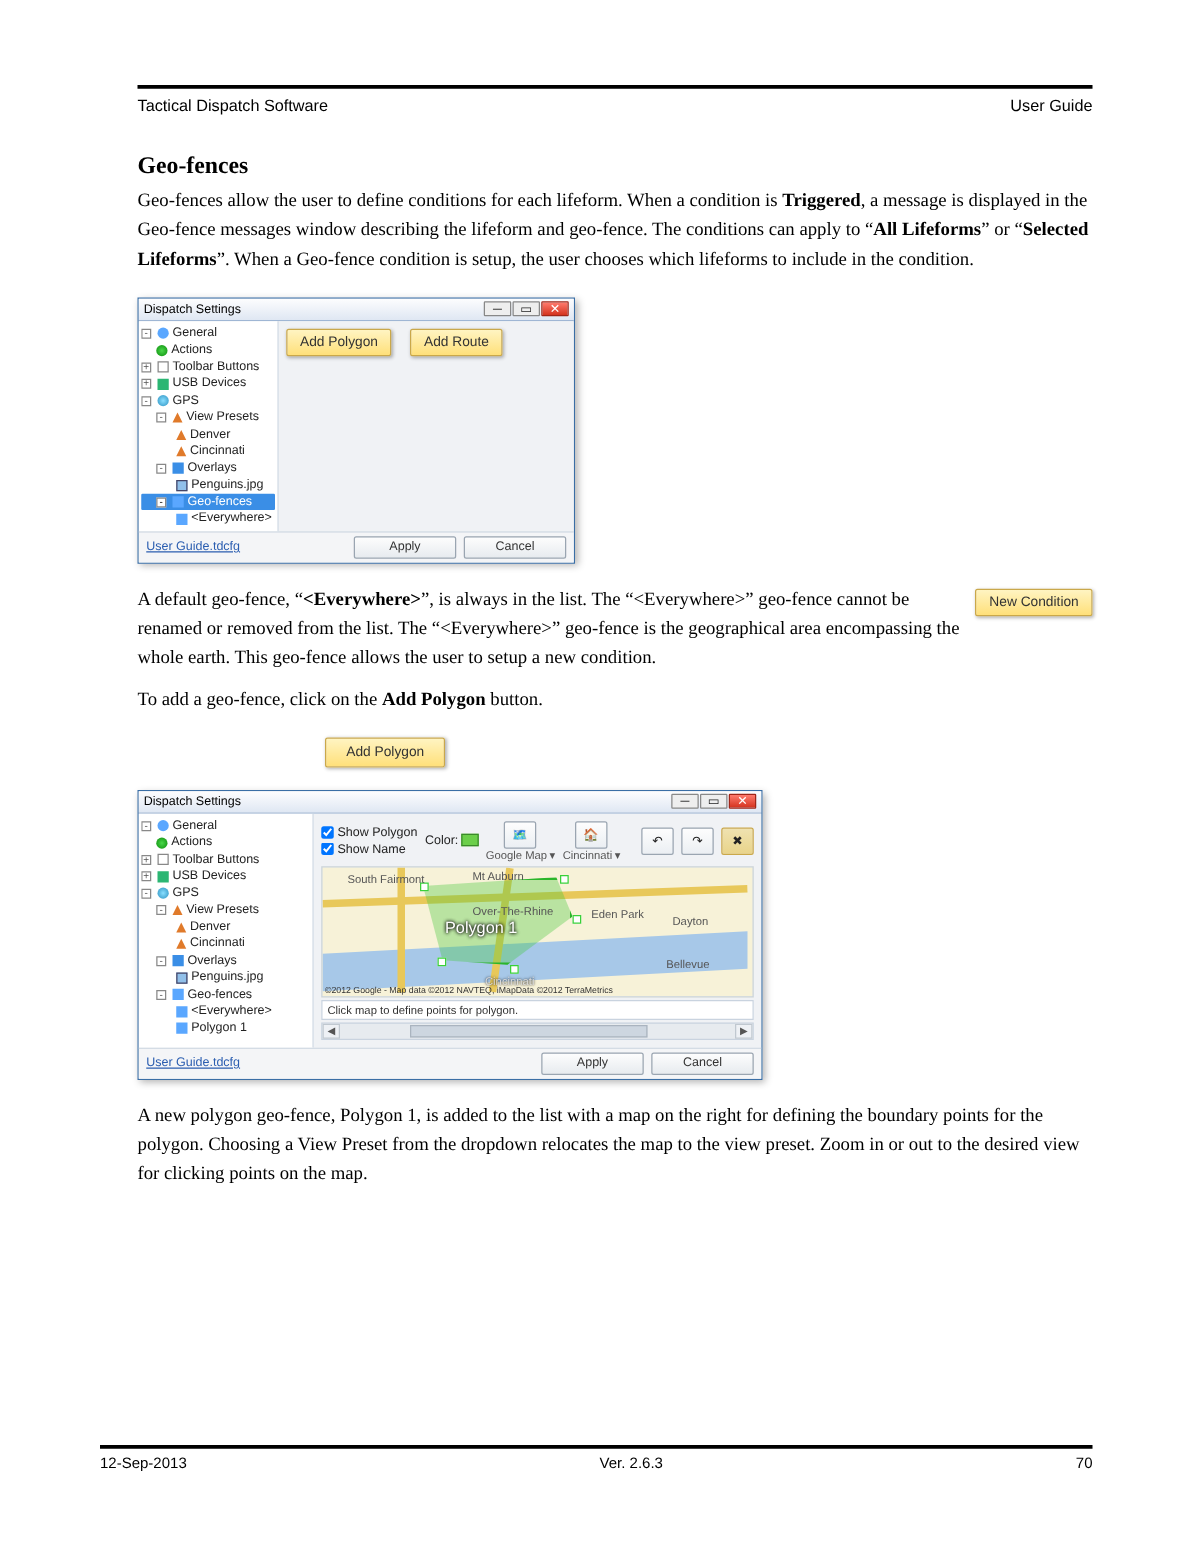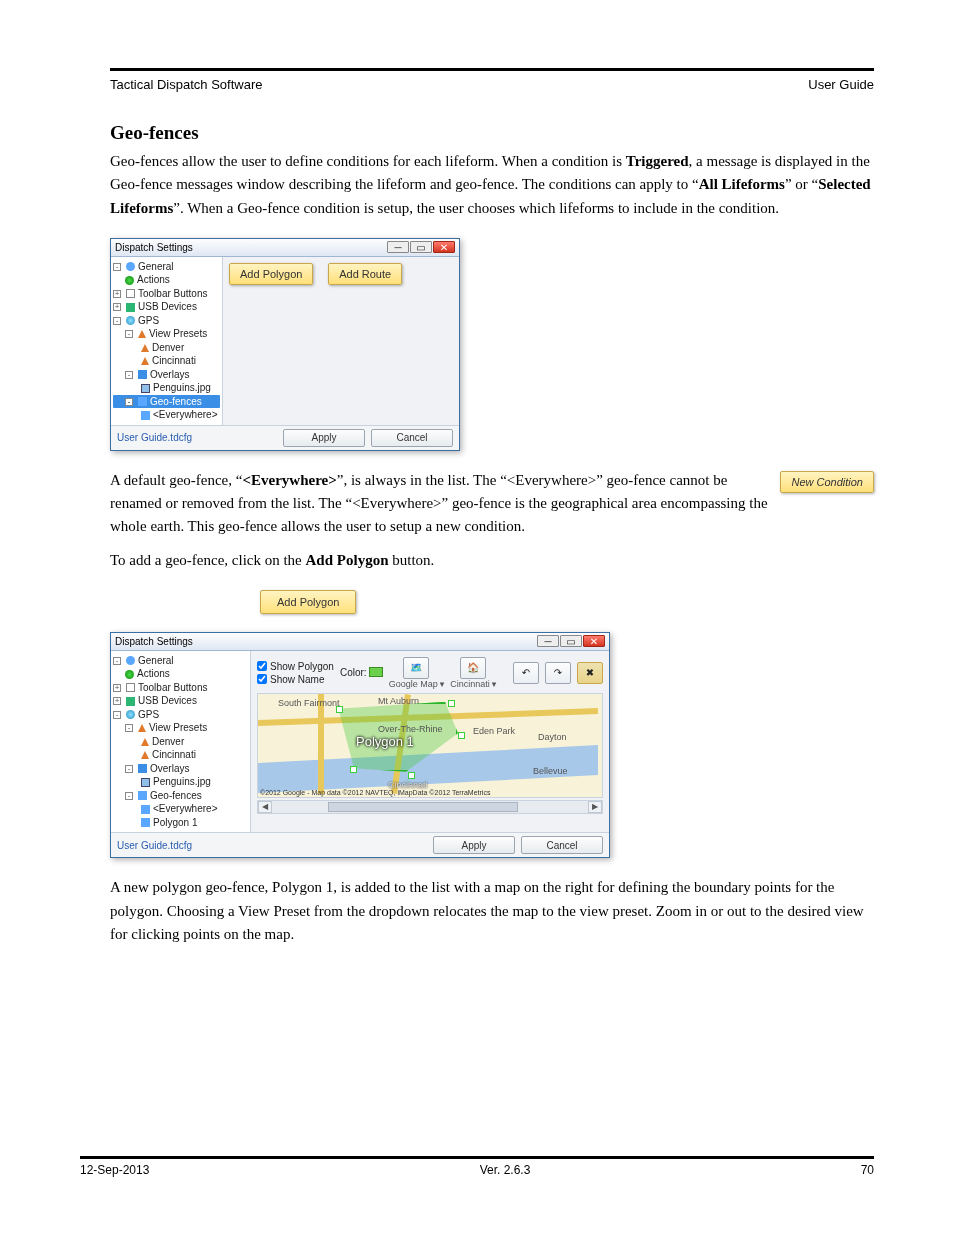--- a/index.html
+++ b/index.html
@@ -3,21 +3,21 @@
 <meta charset="utf-8">
 <style>
   * { box-sizing: border-box; margin: 0; padding: 0; }
   body { width: 954px; height: 1235px; background: #fff; font-family: "Times New Roman", Times, serif; font-size: 15px; color: #000; position: relative; }
   .page { padding: 68px 80px 0 110px; }
   .rule { border: none; border-top: 3px solid #000; margin: 0 0 6px 0; }
   .header-row { display: flex; justify-content: space-between; font-size: 13px; font-family: Arial, sans-serif; color: #000; margin-bottom: 30px; }
   .body-text { line-height: 1.55; text-align: left; }
   .body-text p { margin-bottom: 10px; }
   .btn-yellow { display:inline-block; background: linear-gradient(#fff4c2,#ffe07a); border:1px solid #caa84a; border-radius:2px; font: 11px Arial, sans-serif; color:#333; padding:4px 10px; box-shadow: 1px 1px 3px rgba(0,0,0,.3); }
-  .float-right-btn { float:right; margin: 2px 0 0 8px; font-style: italic; }
+  .float-right-btn { float:right; margin: 2px 0 0 8px; }
   .fig { margin: 18px 0 18px 0; }
   .fig.indent { margin-left: 150px; }
   
   .win { width: 350px; border:1px solid #3a6ea5; background:#f4f5f7; font: 10px "Segoe UI", Arial, sans-serif; color:#222; box-shadow: 2px 2px 6px rgba(0,0,0,.3); }
   .win.big { width: 500px; }
   .win-titlebar { background: linear-gradient(#fdfdfe,#dfe7f3); border-bottom:1px solid #9fb6d4; height:18px; display:flex; align-items:center; padding:0 4px; }
   .win-title { flex:1; font-weight:400; color:#000; }
   .win-btns { display:flex; gap:1px; }
   .win-btn { width:22px; height:12px; border:1px solid #888; border-radius:1px; background:#eee; display:flex; align-items:center; justify-content:center; }
   .win-btn.close { background:linear-gradient(#ff7b6e,#d4331f); border-color:#a02618; color:#fff; }
@@ -32,21 +32,21 @@
   .ico-tb  { border:1px solid #888; background:#fff; }
   .ico-usb { background:#2bb673; }
   .ico-gps { background:radial-gradient(#8adfff,#2a90c0); border-radius:50%; }
   .ico-pin { width:0;height:0;border-left:4px solid transparent;border-right:4px solid transparent;border-bottom:8px solid #e07a2a; }
   .ico-ovl { background:#3a8ee6; }
   .ico-img { background:#91c0ea; border:1px solid #446; }
   .ico-fence { background:#5aa7ff; }
   .pane { flex:1; background:#f0f2f5; padding:6px; position:relative; }
   .pane .btn-yellow { margin-right: 12px; }
   .win-footer { border-top:1px solid #c9d3df; background:#f4f5f7; padding:3px 6px; display:flex; align-items:center; }
-  .win-footer .link { color:#2a5db0; flex:1; }
+  .win-footer .link { color:#2a5db0; text-decoration:underline; flex:1; }
   .std-btn { width:82px; height:18px; border:1px solid #9aa5b1; background:linear-gradient(#fdfdfd,#e7ebef); border-radius:2px; margin-left:6px; font:10px Arial,sans-serif; color:#333; }
   
   .toolbar { display:flex; align-items:center; gap:6px; padding-bottom:4px; }
   .chk { display:flex; align-items:center; gap:3px; }
   .chk input { width:10px;height:10px; }
   .sq-btn { width:26px; height:22px; border:1px solid #9aa5b1; background:linear-gradient(#fdfdfd,#ebeff3); border-radius:2px; display:flex; align-items:center; justify-content:center; }
   .sq-btn.sel { background:linear-gradient(#efe2b0,#e9d48a); border-color:#caa84a; }
   .dd { display:flex; flex-direction:column; align-items:center; }
   .dd-lab { font-size:9px; color:#555; display:flex; align-items:center; gap:2px; }
   .map-area { position:relative; width:100%; height:105px; background:#f7f2d8; overflow:hidden; border:1px solid #c9d3df; }
@@ -305,20 +305,21 @@
             <span class="poly-label">Polygon 1</span>
             <span class="map-lab" style="left:20px;top:4px">South Fairmont</span>
             <span class="map-lab" style="left:120px;top:2px">Mt Auburn</span>
             <span class="map-lab" style="left:120px;top:30px">Over-The-Rhine</span>
             <span class="map-lab" style="left:130px;top:86px;color:#ddd;text-shadow:0 0 2px #000">Cincinnati</span>
             <span class="map-lab" style="left:215px;top:32px">Eden Park</span>
             <span class="map-lab" style="left:280px;top:38px">Dayton</span>
             <span class="map-lab" style="left:275px;top:72px">Bellevue</span>
             <span class="map-lab" style="left:2px;bottom:1px;font-size:7px;color:#333">©2012 Google - Map data ©2012 NAVTEQ, iMapData ©2012 TerraMetrics</span>
           </div>
+          <div class="status">Click map to define points for polygon.</div>
           <div class="hscroll">
             <span class="arr l">◀</span>
             <span class="thumb"></span>
             <span class="arr r">▶</span>
           </div>
         </div>
       </div>
       <div class="win-footer">
         <span class="link">User Guide.tdcfg</span>
         <button class="std-btn">Apply</button>

